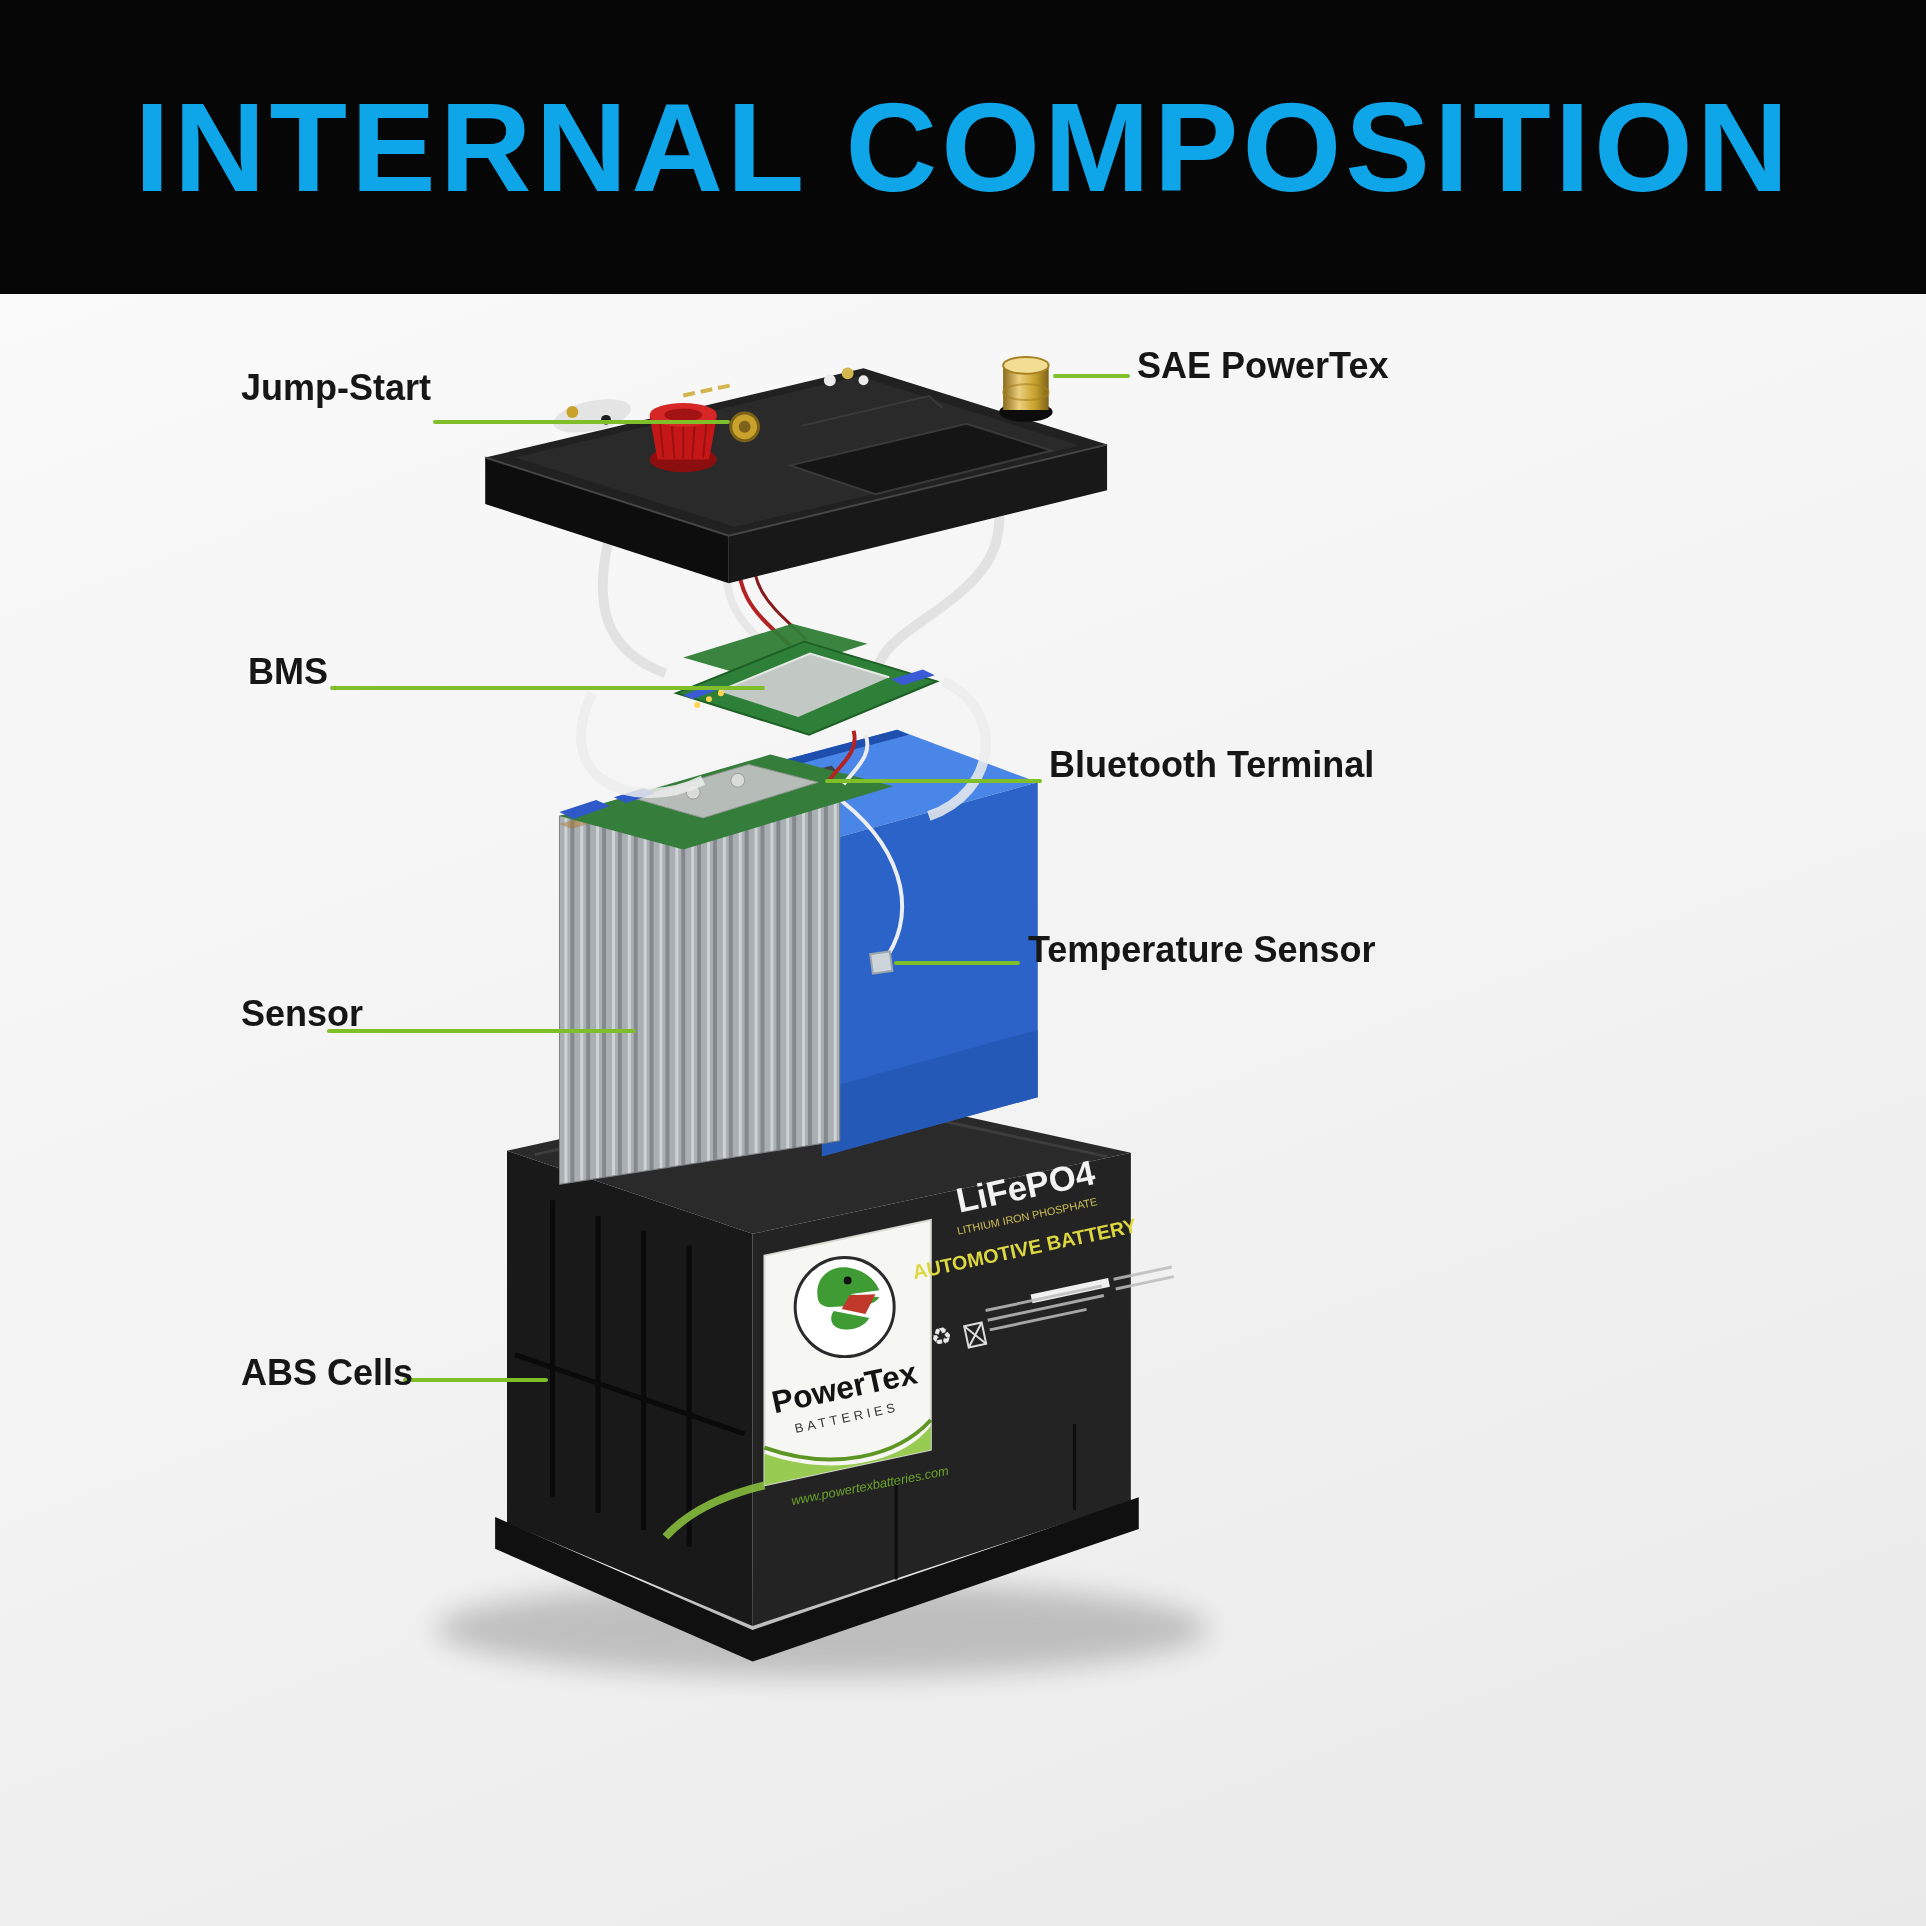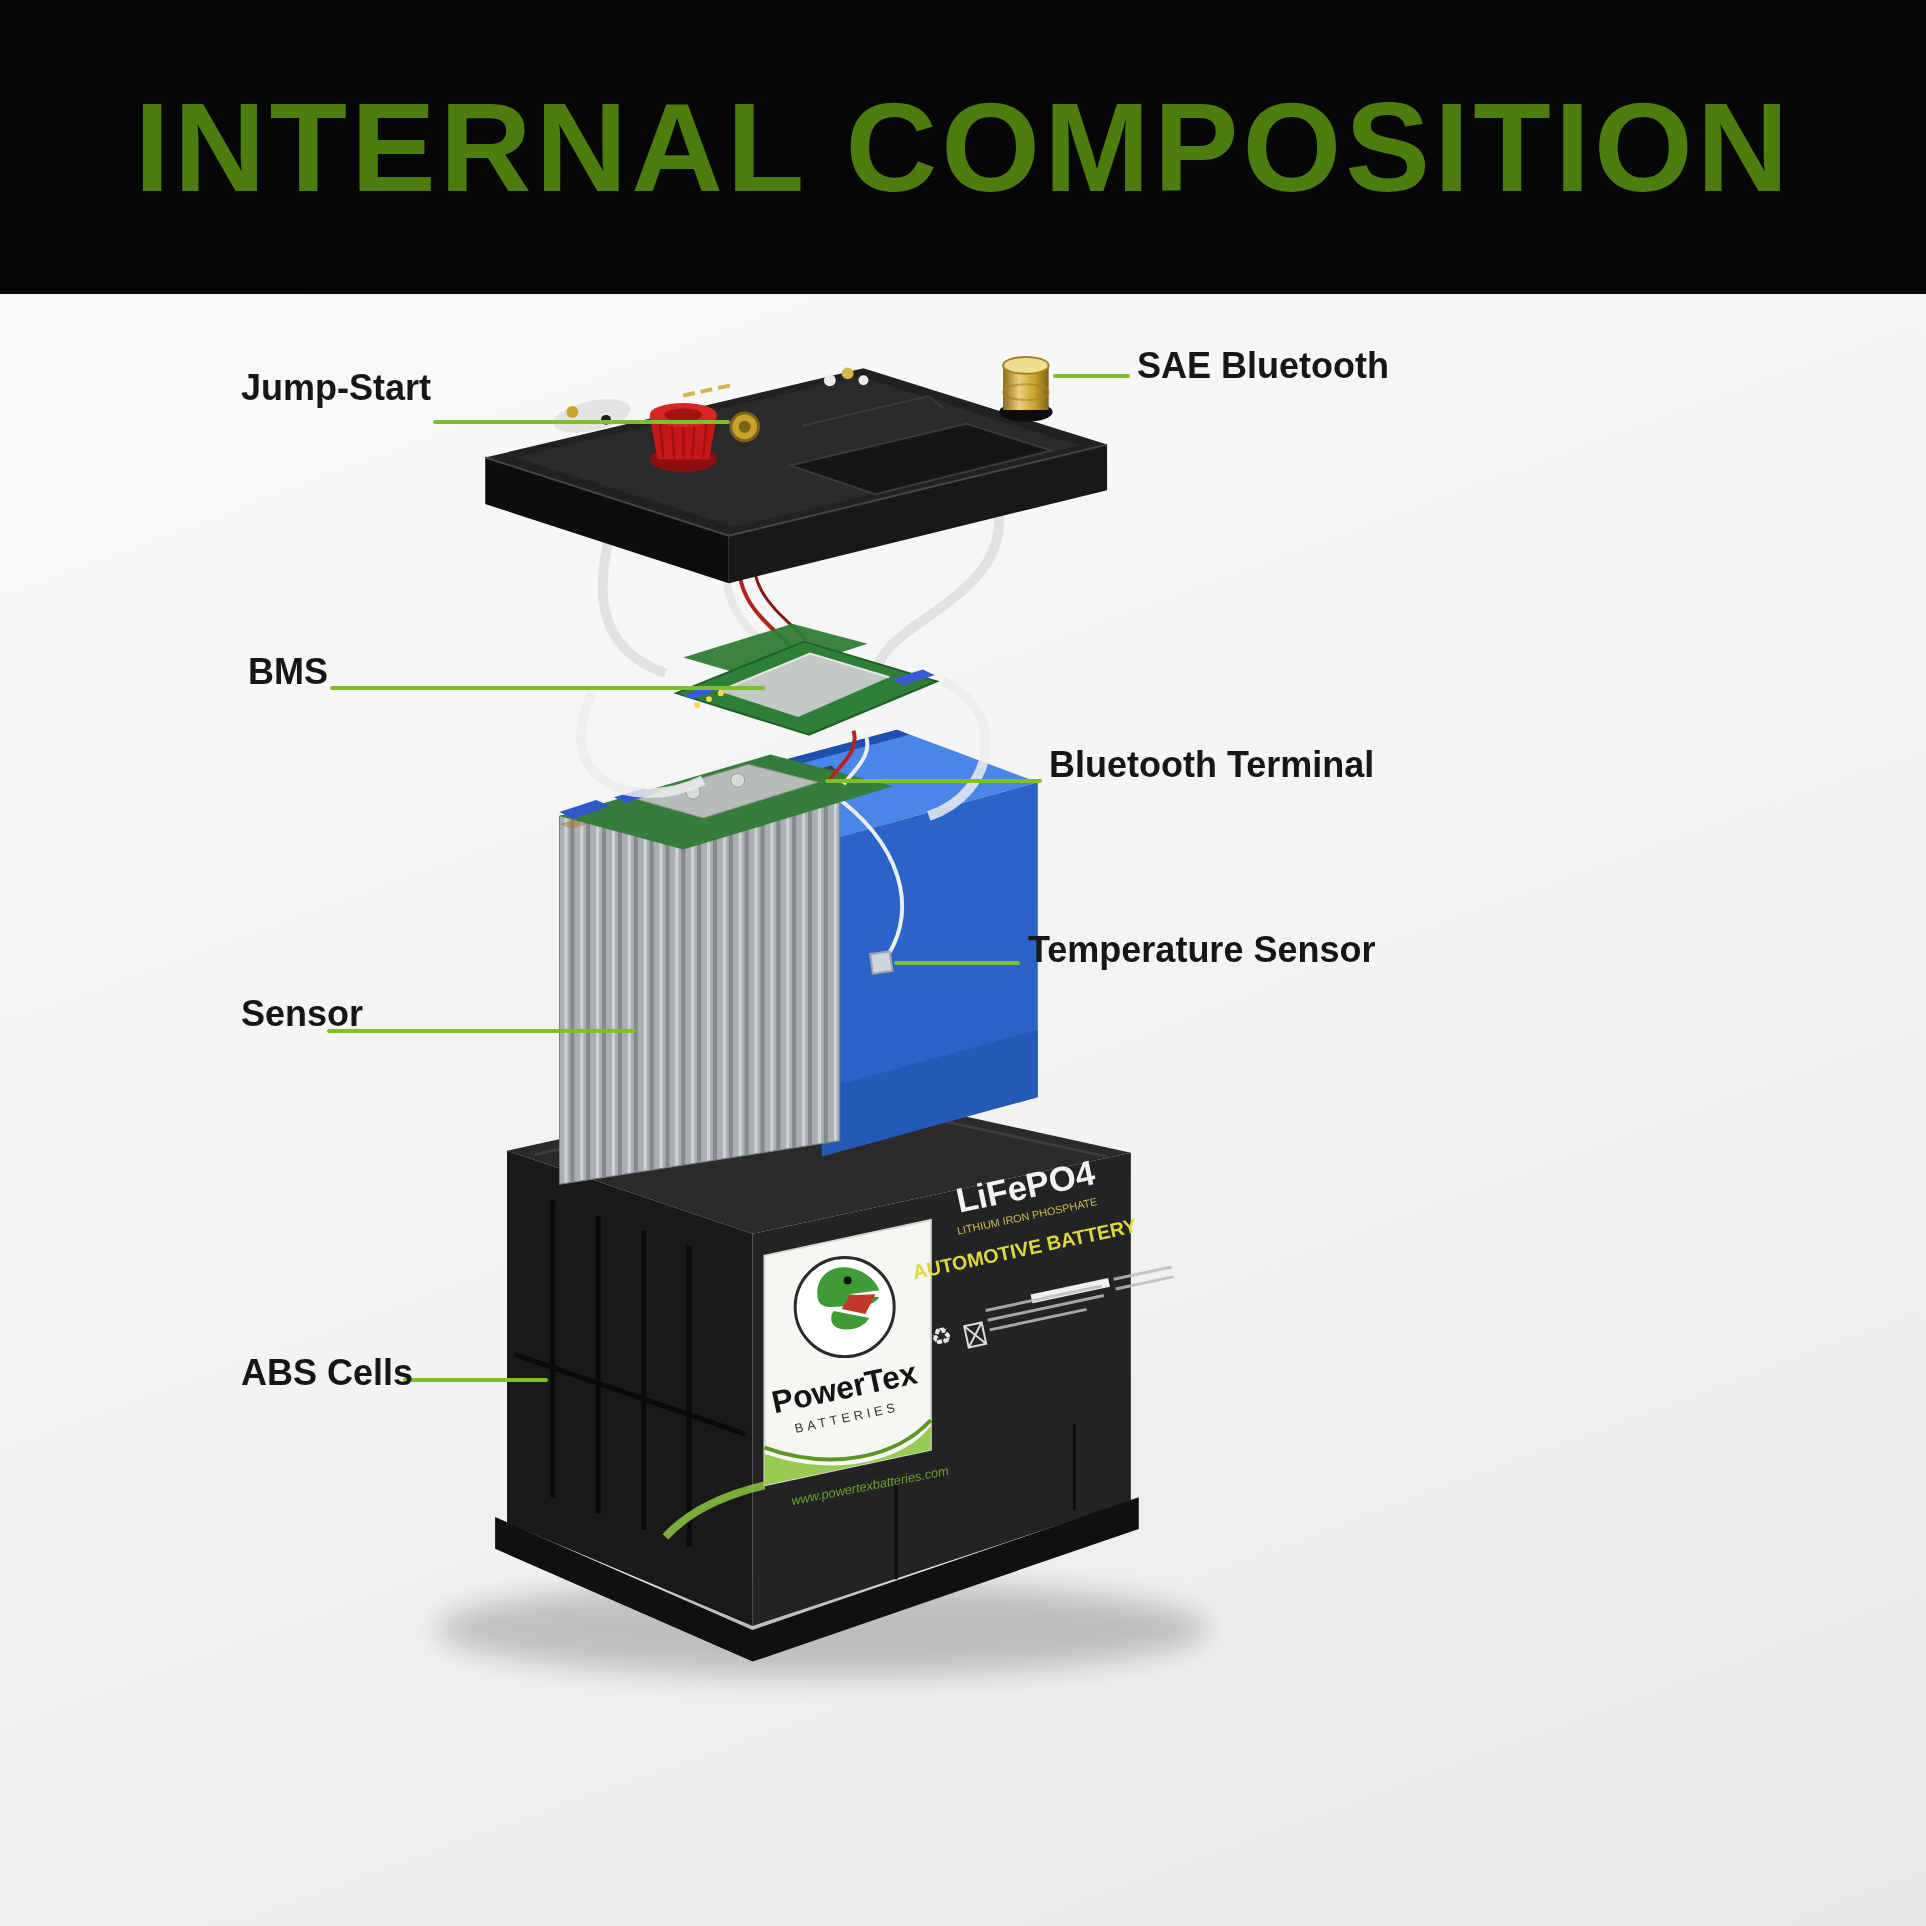--- a/index.html
+++ b/index.html
@@ -10,21 +10,21 @@
   }
   .stage{
     position:relative;width:1927px;height:1927px;overflow:hidden;
     background:linear-gradient(160deg,#fbfbfb 0%,#f3f3f3 55%,#e9e9e9 100%);
   }
   .header{
     position:absolute;left:0;top:0;width:1927px;height:294px;
     background:#060606;display:flex;align-items:center;justify-content:center;
   }
   .title{
-    color:#4d7c0f;font-size:127px;font-weight:800;letter-spacing:4px;
+    color:#0ea5e9;font-size:127px;font-weight:800;letter-spacing:4px;
     white-space:nowrap;
   }
   .illustration{position:absolute;left:0;top:0;width:1927px;height:1927px;}
   .label{
     position:absolute;font-size:36px;font-weight:bold;color:#161616;
     white-space:nowrap;z-index:5;
   }
   .leader{
     position:absolute;height:4px;background:#7fbf29;z-index:4;border-radius:2px;
   }
@@ -205,21 +205,21 @@
         <path d="M1013 370 L1059 370 L1059 414 L1013 414 Z" fill="url(#brassGrad)"></path>
         <ellipse cx="1036" cy="396" rx="23" ry="8" fill="none" stroke="#a8801f" stroke-width="2" opacity="0.6"></ellipse>
         <ellipse cx="1036" cy="369" rx="23" ry="8.5" fill="#f2dd95" stroke="#a8801f" stroke-width="2"></ellipse>
       </g>
     </g>
   </svg>
 
   <div class="label" style="left:241px;top:367px">Jump-Start</div>
   <div class="leader" style="left:433px;top:420px;width:297px"></div>
 
-  <div class="label" style="left:1137px;top:345px">SAE Bluetooth</div>
+  <div class="label" style="left:1137px;top:345px">SAE PowerTex</div>
   <div class="leader" style="left:1053px;top:374px;width:77px"></div>
 
   <div class="label" style="left:248px;top:651px">BMS</div>
   <div class="leader" style="left:330px;top:686px;width:435px"></div>
 
   <div class="label" style="left:1049px;top:744px">Bluetooth Terminal</div>
   <div class="leader" style="left:825px;top:779px;width:217px"></div>
 
   <div class="label" style="left:1028px;top:929px">Temperature Sensor</div>
   <div class="leader" style="left:894px;top:961px;width:126px"></div>

